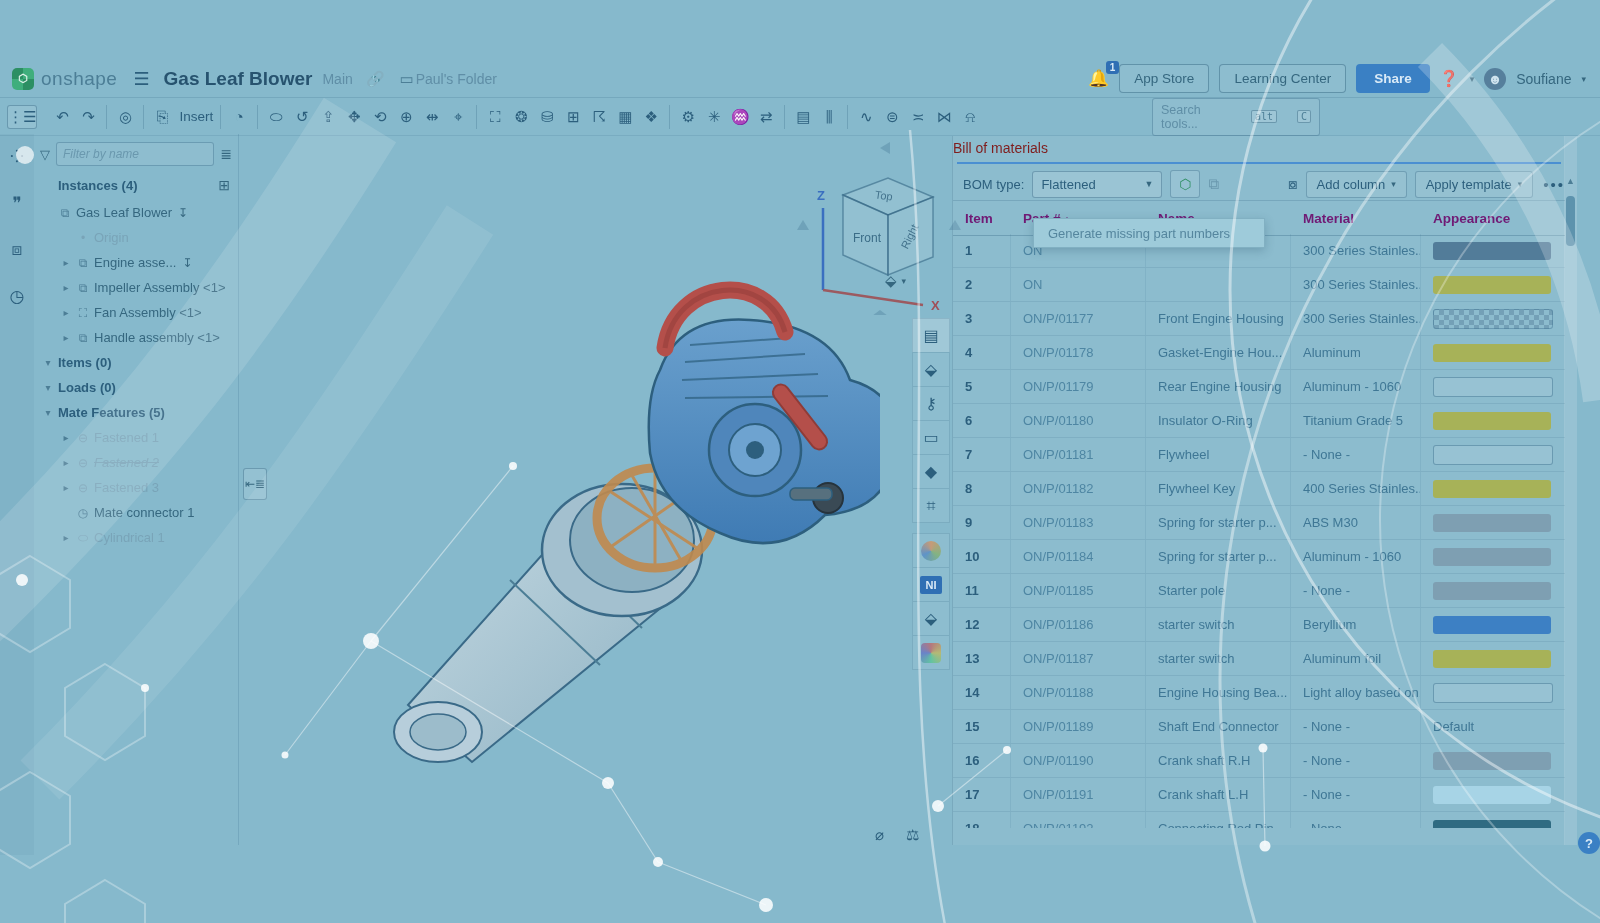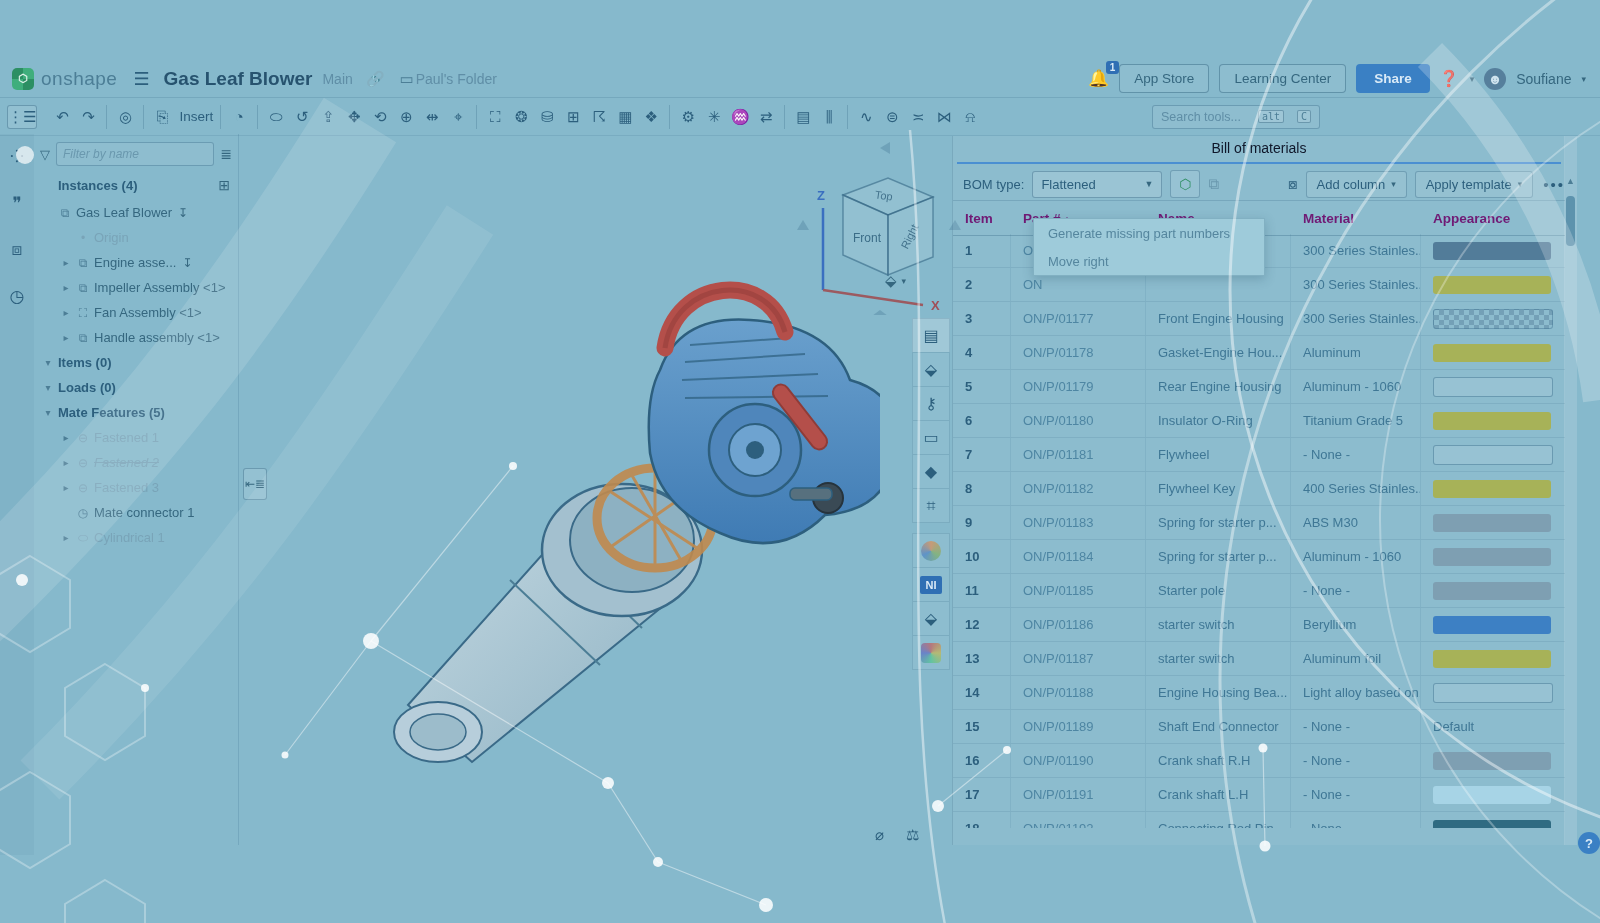--- a/index.html
+++ b/index.html
@@ -36,21 +36,21 @@
 
   
   #toolbar{left:0;top:97px;width:1600px;height:37px;display:flex;align-items:center;
     border-top:1px solid rgba(44,95,125,.18);border-bottom:1px solid rgba(44,95,125,.14);}
   .tb-group{display:flex;align-items:center;gap:4px;padding:0 7px;height:24px;}
   .tb-group + .tb-group{border-left:1px solid rgba(44,95,125,.25);}
   .tb-icon{min-width:22px;height:22px;display:flex;align-items:center;justify-content:center;
     font-size:15px;color:#2c5f7d;border-radius:3px;}
   .tb-icon.first{border:1px solid rgba(44,95,125,.4);background:rgba(255,255,255,.10);}
   .tb-label{font-size:13.5px;color:#2c5f7d;margin-left:2px;}
-  #search-box{margin-left:auto;margin-right:280px;display:flex;align-items:center;gap:13px;
+  #search-box{margin-left:auto;margin-right:280px;display:flex;align-items:center;gap:20px;
     border:1px solid rgba(44,95,125,.35);border-radius:3px;padding:4px 8px;width:150px;
     background:rgba(255,255,255,.07);}
   #search-box .ph{font-size:12.5px;color:#5f8ea6;flex:1;}
   kbd{font-size:10px;border:1px solid rgba(44,95,125,.45);border-radius:2px;padding:0 3px;
     color:#4c7e96;background:rgba(255,255,255,.15);}
 
   
   #left-strip{left:0;top:134px;width:34px;height:711px;display:flex;flex-direction:column;
     align-items:center;padding-top:10px;gap:26px;background:rgba(58,110,138,.08);}
   .ls-ic{font-size:17px;color:#2c5f7d;}
@@ -93,22 +93,22 @@
   .rs-gap{height:10px;border:none;background:transparent;}
   .rs-app{font-size:11px;font-weight:bold;border-radius:2px;}
   .rs-app.ni{background:#2f6fb4;color:#dbeaf6;width:22px;height:18px;margin:auto;
     display:flex;align-items:center;justify-content:center;}
   .rs-app.color1{background:conic-gradient(#d98f5a,#7fb069,#4f86c6,#d98f5a);width:20px;height:20px;border-radius:50%;margin:auto;opacity:.75;}
   .rs-app.color2{background:conic-gradient(#c65a5a,#c6b84f,#4fc68e,#5a6ac6,#c65a5a);width:20px;height:20px;border-radius:4px;margin:auto;opacity:.7;}
 
   
   #bom{left:952px;top:136px;width:612px;height:709px;background:rgba(255,255,255,.05);
     border-left:1px solid rgba(44,95,125,.2);}
-  #bom-title{position:absolute;left:0;top:4px;width:100%;text-align:center;
-    font-size:14px;color:#0f172a;}
+  #bom-title{position:absolute;left:0;top:4px;width:100%;
+    font-size:14px;color:#7f1d1d;}
   #bom-title-rule{position:absolute;left:4px;top:26px;width:604px;height:0;
     border-bottom:2px solid #4a8fd2;}
   #bom-controls{position:absolute;left:0;top:32px;width:100%;height:32px;
     display:flex;align-items:center;gap:8px;padding-left:10px;box-sizing:border-box;}
   #bom-type-label{font-size:13px;color:#2c5f7d;}
   #bom-type-select{display:flex;align-items:center;justify-content:space-between;
     width:112px;border:1px solid rgba(44,95,125,.4);border-radius:3px;padding:5px 8px;
     font-size:13px;color:#2c5f7d;background:rgba(255,255,255,.12);}
   .bom-ic-btn{width:28px;height:26px;border:1px solid rgba(44,95,125,.35);border-radius:3px;
     display:flex;align-items:center;justify-content:center;font-size:14px;color:#2f8f63;
@@ -630,21 +630,20 @@
           <div class="cell-name">Connecting Rod Pin</div>
           <div class="cell-mat">- None -</div>
           <div class="cell-app">
             <div class="swatch" style="background: rgb(47, 107, 130);"></div>
           </div>
         </div>
       </div>
 
     <div id="context-menu">
         <div class="ctx-item">Generate missing part numbers</div>
-        <div class="ctx-item">Move right</div>
       </div>
   </div>
 
   <div id="bom-scroll" class="abs">
     <div class="arrow">▲</div>
     <div class="thumb"></div>
   </div>
 
   <div id="help-bubble" class="abs">?</div>
 

